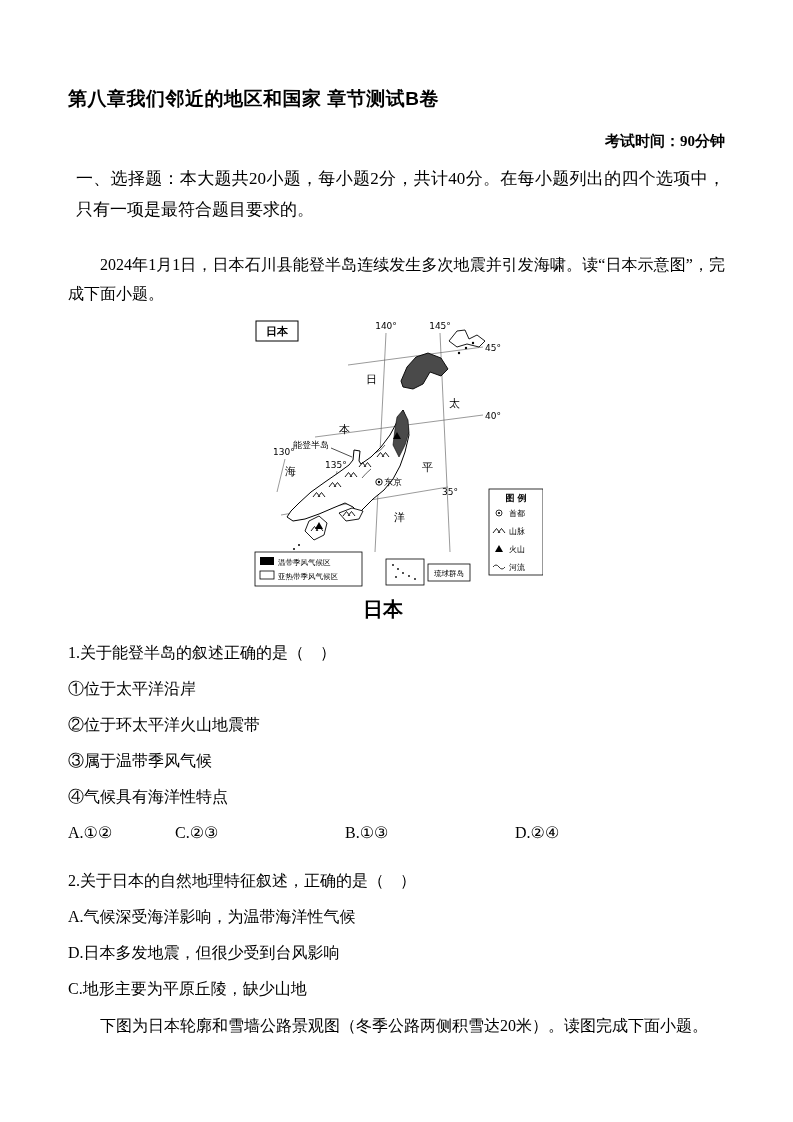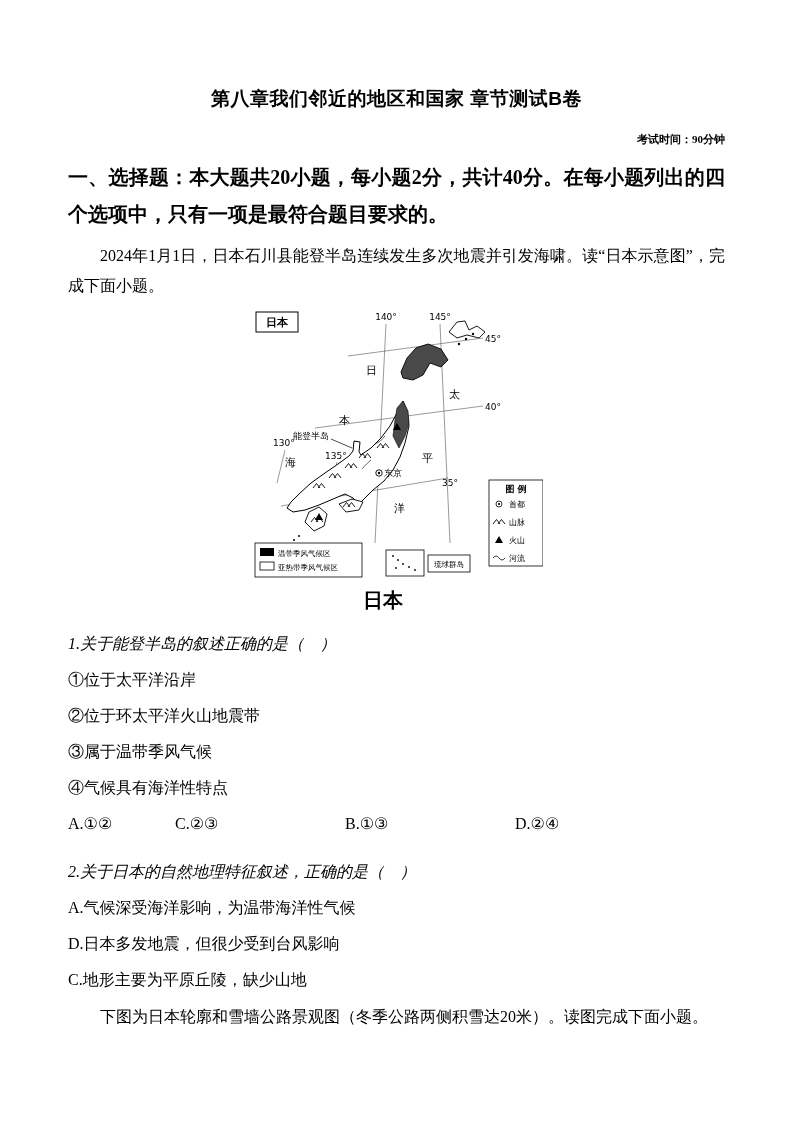--- a/index.html
+++ b/index.html
@@ -1,25 +1,25 @@
 <!DOCTYPE html>
 <html><head>
 <meta charset="utf-8">
 <style>
   html,body{margin:0;padding:0;background:#fff;color:#000;}
   body{width:793px;height:1122px;font-family:"Liberation Serif","DejaVu Serif",serif;font-size:16px;position:relative;overflow:hidden;}
   .page{padding:86px 68px 0 68px;}
-  .title{text-align:center;font-weight:bold;font-size:19px;font-family:"Liberation Sans","DejaVu Sans",sans-serif;letter-spacing:.5px;}
-  .exam-time{text-align:right;font-weight:bold;margin-top:20px;font-size:11px;}
-  .section-header{font-weight:bold;margin-top:12px;line-height:1.85;font-size:20px;text-align:justify;}
-  .para{line-height:1.85;margin-top:8px;text-align:justify;}
+  .title{text-align:left;font-weight:bold;font-size:19px;font-family:"Liberation Sans","DejaVu Sans",sans-serif;letter-spacing:.5px;}
+  .exam-time{text-align:right;font-weight:bold;margin-top:20px;font-size:15px;}
+  .section-header{font-weight:normal;margin-top:12px;line-height:1.85;font-size:17px;text-align:justify;margin-left:8px;}
+  .para{line-height:1.85;margin-top:24px;text-align:justify;}
   .indent{text-indent:2em;}
   .figure{margin:8px 0 0 185px;width:300px;}
   .figure figcaption{width:260px;text-align:center;font-weight:bold;font-size:20px;margin-top:4px;font-family:"Liberation Serif",serif;}
-  .stem{margin-top:12px;line-height:2.25;font-style:italic;}
+  .stem{margin-top:12px;line-height:2.25;}
   .opt-line{line-height:2.25;}
   .choice-row{display:grid;grid-template-columns:107px 170px 170px 1fr;line-height:2.25;}
   .closing{margin-top:4px;}
   svg{font-family:"DejaVu Sans","Liberation Sans",sans-serif;}
   svg text{fill:#000;}
 </style>
 </head>
 <body>
 
 <div class="page">

